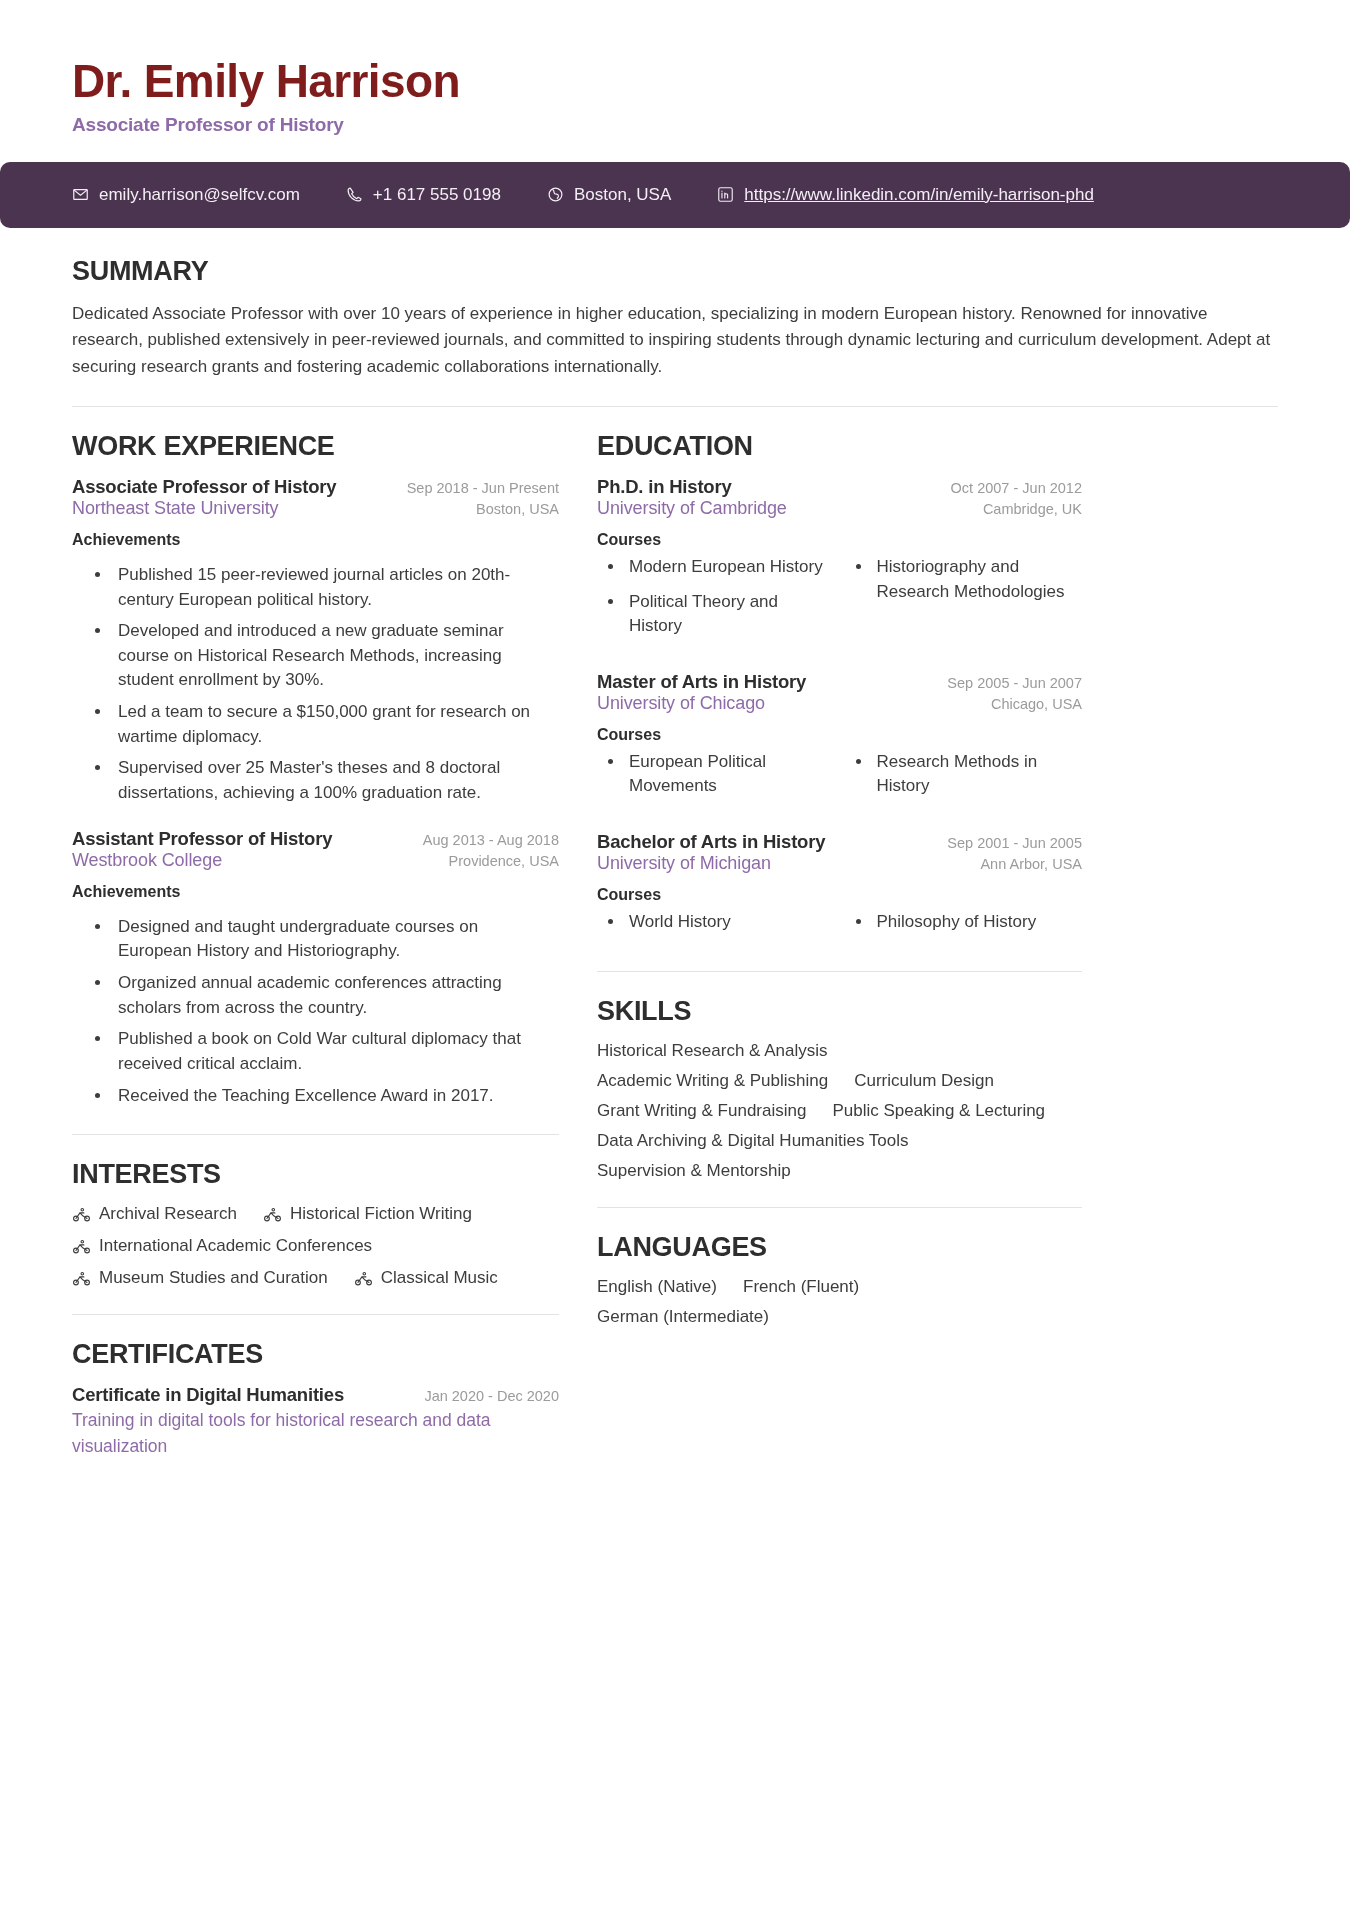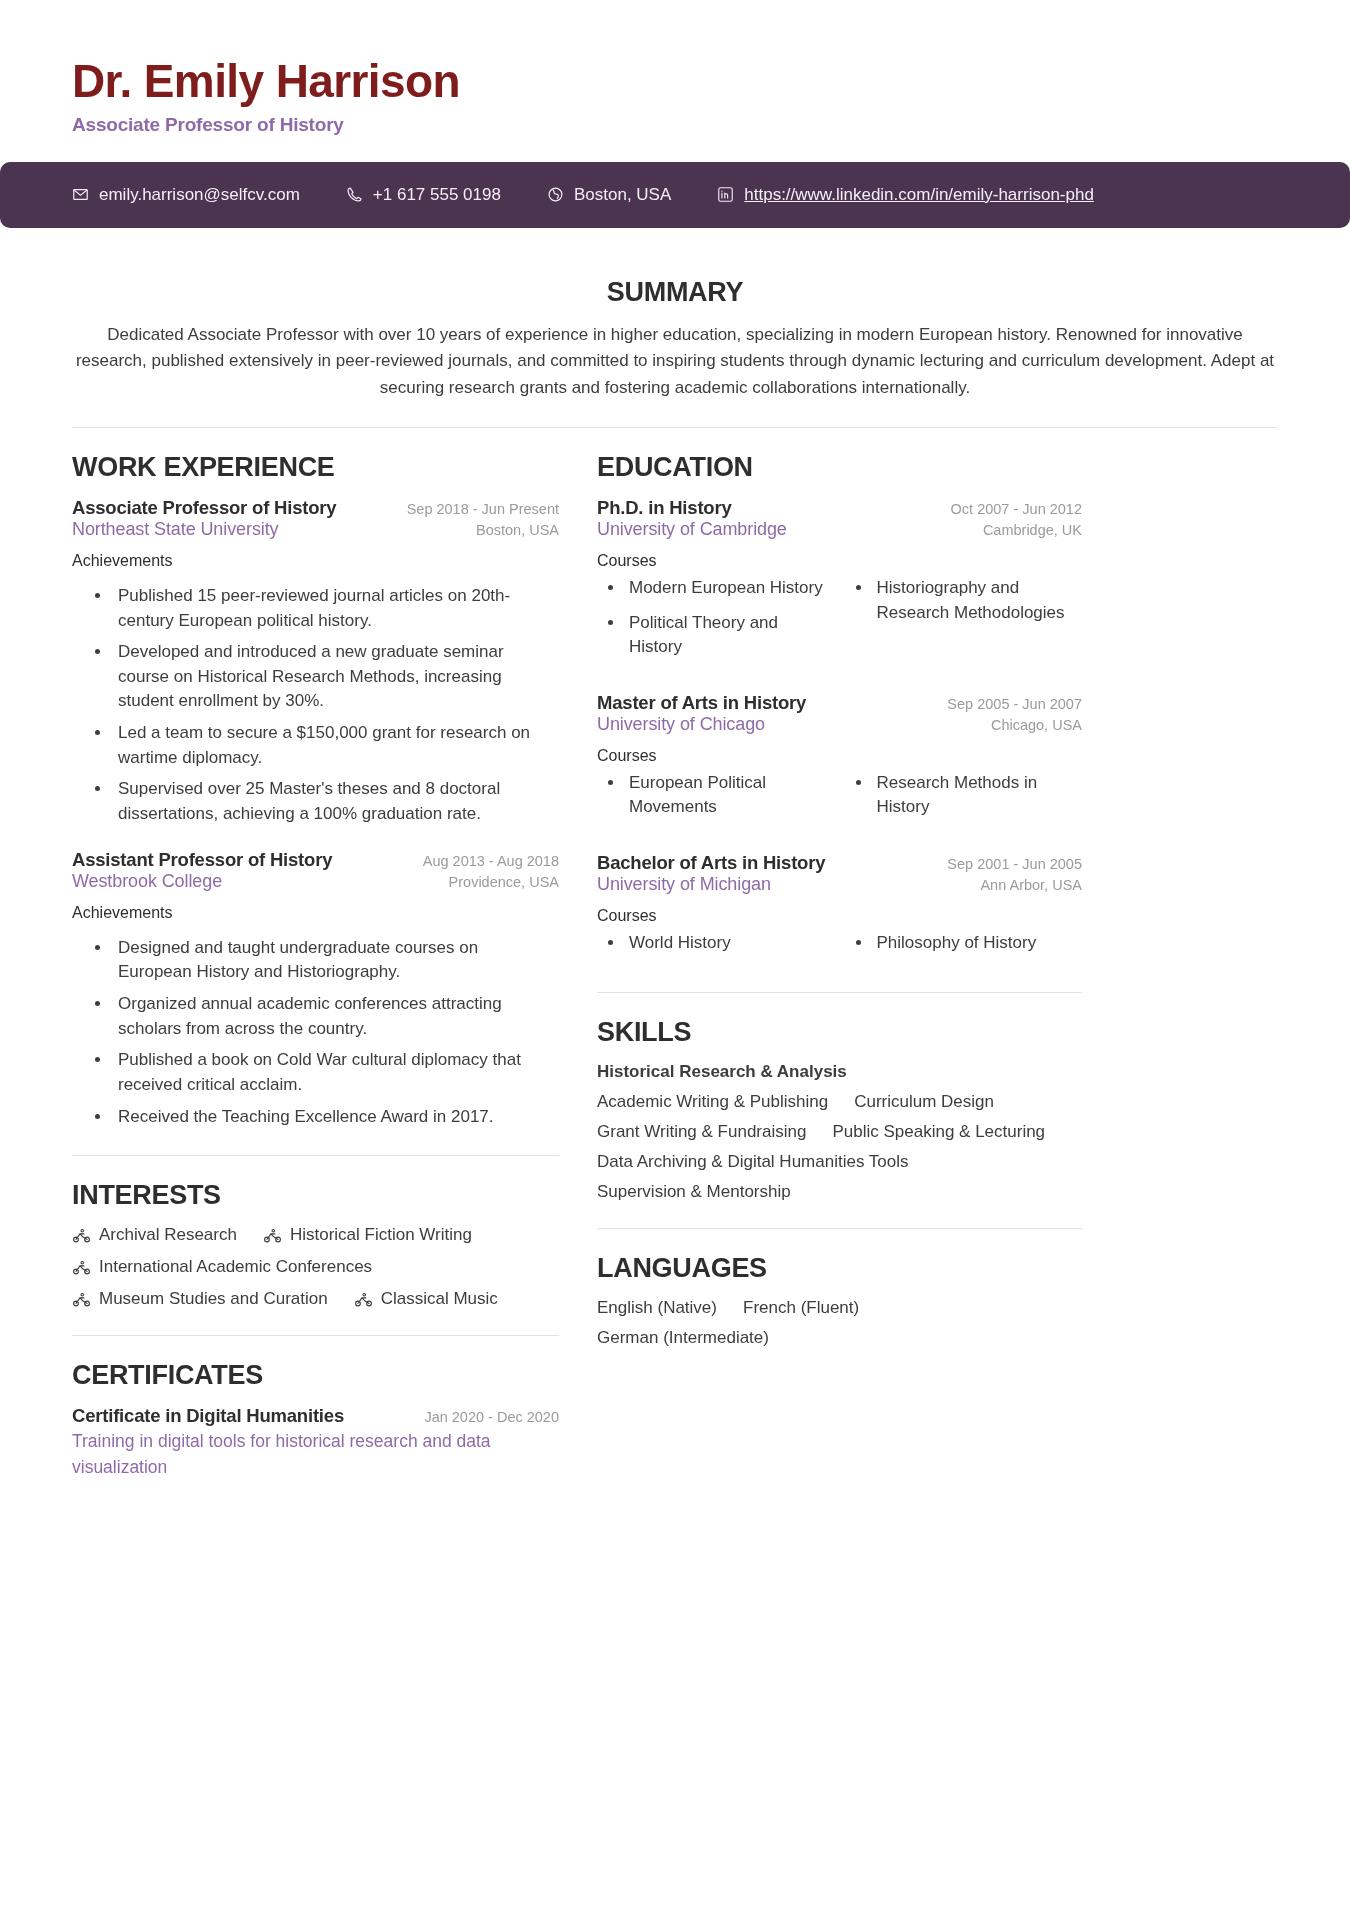--- a/index.html
+++ b/index.html
@@ -109,21 +109,21 @@
     letter-spacing: -0.1px;
   }
   .entry-meta {
     font-size: 14.5px;
     color: #9b9b9b;
     white-space: nowrap;
     text-align: right;
   }
   .sub-head {
     font-size: 16px;
-    font-weight: normal;
+    font-weight: bold;
     color: #2e2e2e;
     margin: 12px 0 6px 0;
   }
   ul.bullets {
     margin: 14px;
     padding-left: 26px;
     list-style: disc;
   }
   ul.bullets li {
     font-size: 17px;
@@ -236,21 +236,21 @@
           <rect x="2.5" y="2.5" width="19" height="19" rx="2.5"></rect>
           <path d="M7 10 v7 M7 7 v0.5 M11 17 v-7 M11 12.5 c0-2 4-2 4 0 V17" stroke-linecap="round"></path>
         </svg>
       </span>
       <span class="contact-link">https://www.linkedin.com/in/emily-harrison-phd</span>
     </div>
   </div>
 
   <div class="content">
 
-    <div style="padding-top:49px;text-align:center;">
+    <div style="padding-top:28px;">
       <h2 class="section-title">SUMMARY</h2>
       <p class="summary-text">Dedicated Associate Professor with over 10 years of experience in higher education, specializing in modern European history. Renowned for innovative research, published extensively in peer-reviewed journals, and committed to inspiring students through dynamic lecturing and curriculum development. Adept at securing research grants and fostering academic collaborations internationally.</p>
     </div>
 
     <hr class="divider">
 
     <div class="cols">
 
       <div class="col-left">
 
@@ -437,21 +437,21 @@
               </ul>
             </div>
           </div>
         </div>
 
         <hr class="divider">
 
         <div>
           <h2 class="section-title">SKILLS</h2>
           <div class="tag-wrap">
-            <span class="tag" style="flex-basis:100%;font-weight:bold;">Historical Research &amp; Analysis</span>
+            <span class="tag" style="flex-basis:100%;">Historical Research &amp; Analysis</span>
             <span class="tag">Academic Writing &amp; Publishing</span>
             <span class="tag">Curriculum Design</span>
             <span class="tag">Grant Writing &amp; Fundraising</span>
             <span class="tag">Public Speaking &amp; Lecturing</span>
             <span class="tag" style="flex-basis:100%;">Data Archiving &amp; Digital Humanities Tools</span>
             <span class="tag" style="flex-basis:100%;">Supervision &amp; Mentorship</span>
           </div>
         </div>
 
         <hr class="divider">

